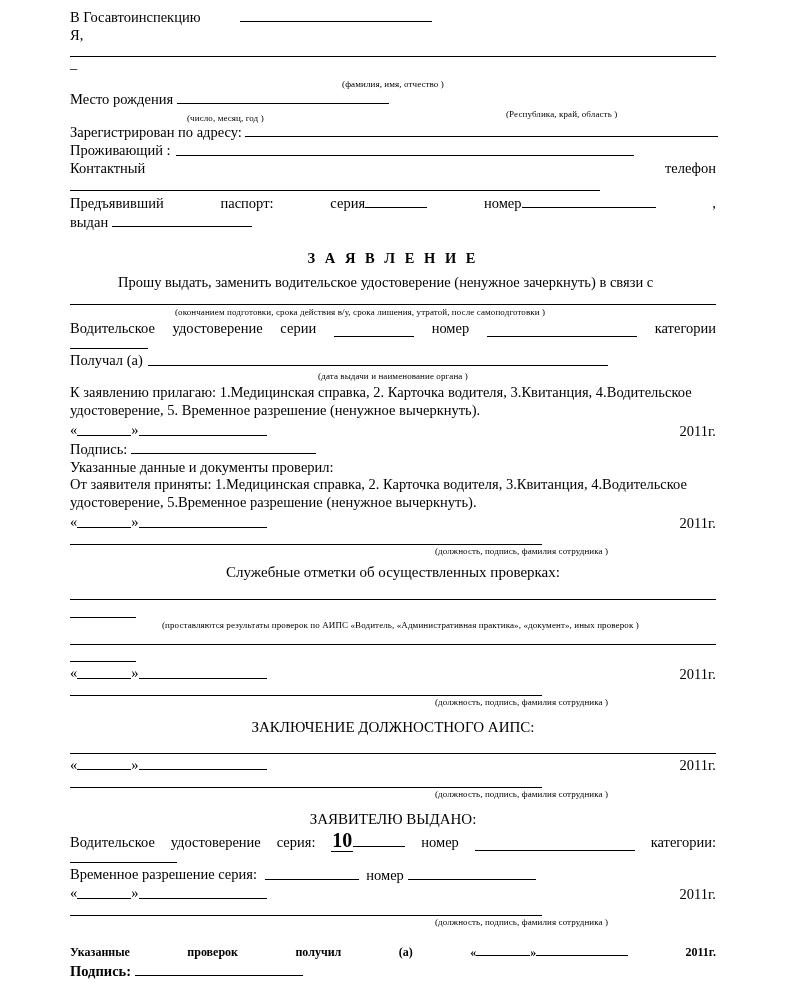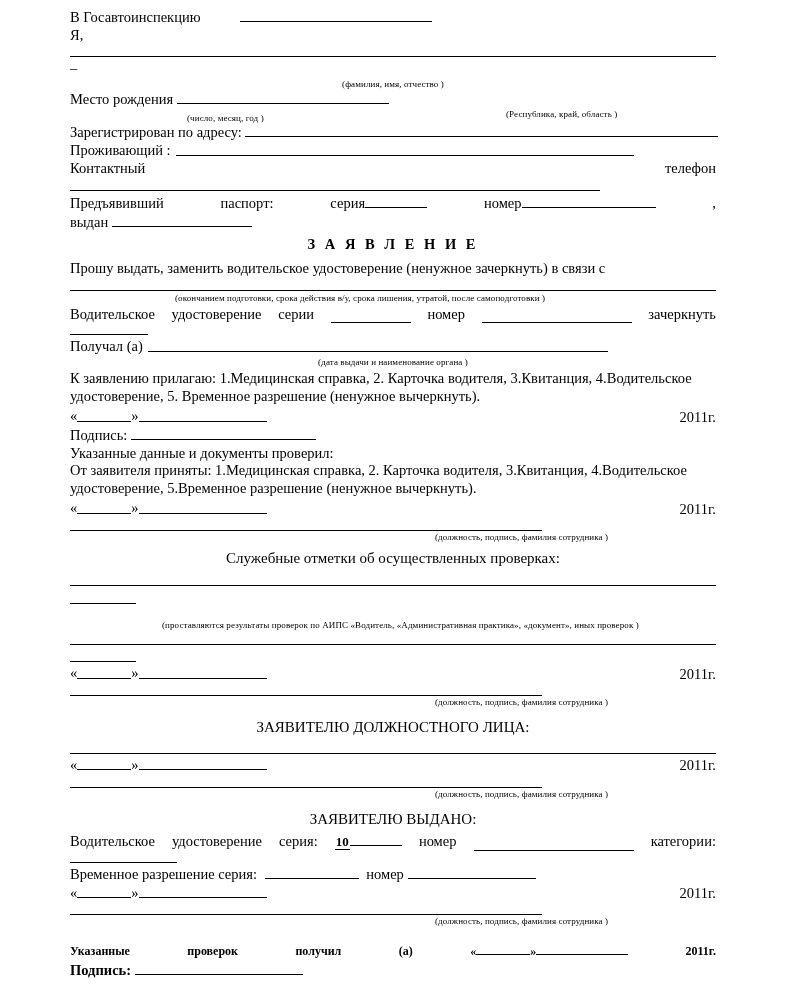--- a/index.html
+++ b/index.html
@@ -83,21 +83,21 @@
     font-weight: bold;
     font-size: 14.5px;
   }
   .heading {
     font-size: 15px;
     line-height: 19px;
     text-align: center;
   }
   .bold-serif-num {
     font-weight: bold;
-    font-size: 13px;
+    font-size: 20px;
     border-bottom: 1.6px solid #000;
     padding: 0 1px;
     margin-top: 28px;
   }
 </style>
 </head>
 <body>
 
 <div class="page">
  <div class="body-wrap">
@@ -157,40 +157,40 @@
       <span>номер</span><span class="blank" style="width:134px;"></span>
     </span>
     <span>,</span>
   </div>
 
   <div class="ln">
     <span>выдан</span>
     <span class="blank" style="width:140px;"></span>
   </div>
 
-  <div class="center" style="margin-top:4px;">
+  <div class="center" style="margin-top:18px;">
     <span class="title-lead">З А Я В Л Е Н И Е</span>
   </div>
 
-  <div class="ln" style="margin-top:7px;">
+  <div class="ln" style="margin-top:7px;margin-left:48px;">
     <span>Прошу выдать, заменить водительское удостоверение (ненужное зачеркнуть) в связи с</span>
   </div>
 
   <div class="rule" style="margin-top:12px; width:646px;"></div>
 
   <div class="cap" style="margin-top:2px; margin-left:105px;">(окончанием подготовки, срока действия в/у, срока лишения, утратой, после самоподготовки )</div>
 
   <div class="justify-row" style="margin-top:2px;">
     <span>Водительское</span>
     <span>удостоверение</span>
     <span>серии</span>
     <span class="blank" style="width:80px;"></span>
     <span>номер</span>
     <span class="blank" style="width:150px;"></span>
-    <span>зачеркнуть</span>
+    <span>категории</span>
   </div>
 
   <div class="rule" style="margin-top:11px; width:78px;"></div>
 
   <div class="ln" style="margin-top:2px;">
     <span>Получал (а)</span>
     <span class="blank" style="width:460px; margin-left:2px;"></span>
   </div>
 
   <div class="cap center" style="margin-top:1px; width:646px;">(дата выдачи и наименование органа )</div>
@@ -221,36 +221,36 @@
     <span>2011г.</span>
   </div>
 
   <div class="rule" style="margin-top:12px; width:472px;"></div>
   <div class="cap" style="margin-top:1px; margin-left:365px;">(должность, подпись, фамилия сотрудника )</div>
 
   <div class="heading" style="margin-top:6px;">Служебные отметки об осуществленных проверках:</div>
 
   <div class="rule" style="margin-top:17px; width:646px;"></div>
   <div class="rule" style="margin-top:17px; width:66px;"></div>
-  <div class="cap" style="margin-top:16px; margin-left:68px;padding-left:24px;">(проставляются результаты проверок по АИПС «Водитель, «Административная практика», «документ», иных проверок )</div>
+  <div class="cap" style="margin-top:2px; margin-left:68px;padding-left:24px;">(проставляются результаты проверок по АИПС «Водитель, «Административная практика», «документ», иных проверок )</div>
 
   <div class="rule" style="margin-top:13px; width:646px;"></div>
   <div class="rule" style="margin-top:16px; width:66px;"></div>
 
   <div class="spread" style="margin-top:2px;">
     <span>
       <span>«</span><span class="blank" style="width:54px;"></span><span>»</span><span class="blank" style="width:128px;"></span>
     </span>
     <span>2011г.</span>
   </div>
 
   <div class="rule" style="margin-top:12px; width:472px;"></div>
   <div class="cap" style="margin-top:1px; margin-left:365px;">(должность, подпись, фамилия сотрудника )</div>
 
-  <div class="heading" style="margin-top:10px;">ЗАЯВИТЕЛЮ ДОЛЖНОСТНОГО ЛИЦА:</div>
+  <div class="heading" style="margin-top:10px;">ЗАКЛЮЧЕНИЕ ДОЛЖНОСТНОГО АИПС:</div>
 
   <div class="rule" style="margin-top:16px; width:646px;"></div>
 
   <div class="spread" style="margin-top:2px;">
     <span>
       <span>«</span><span class="blank" style="width:54px;"></span><span>»</span><span class="blank" style="width:128px;"></span>
     </span>
     <span>2011г.</span>
   </div>
 

